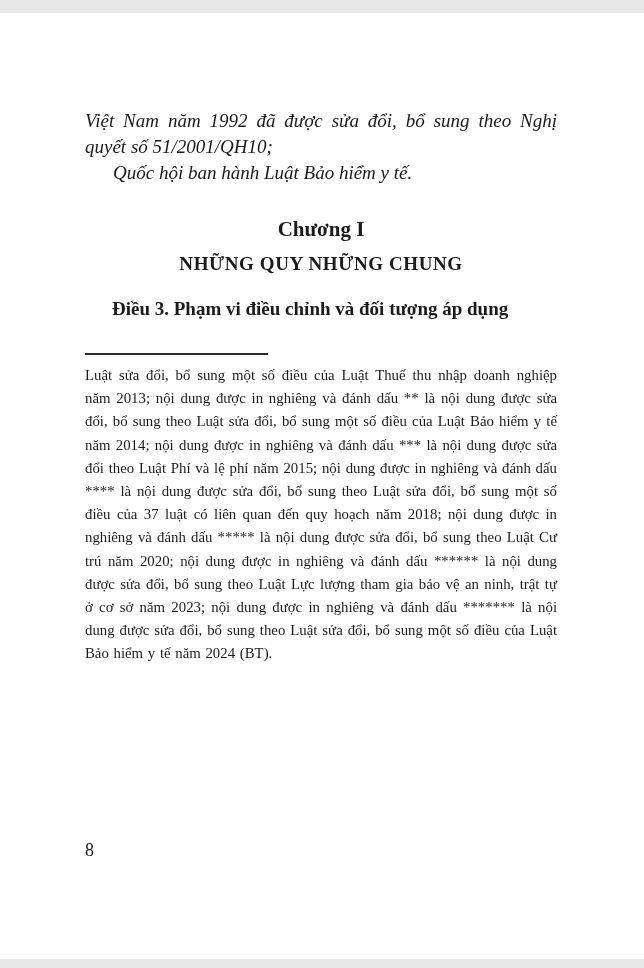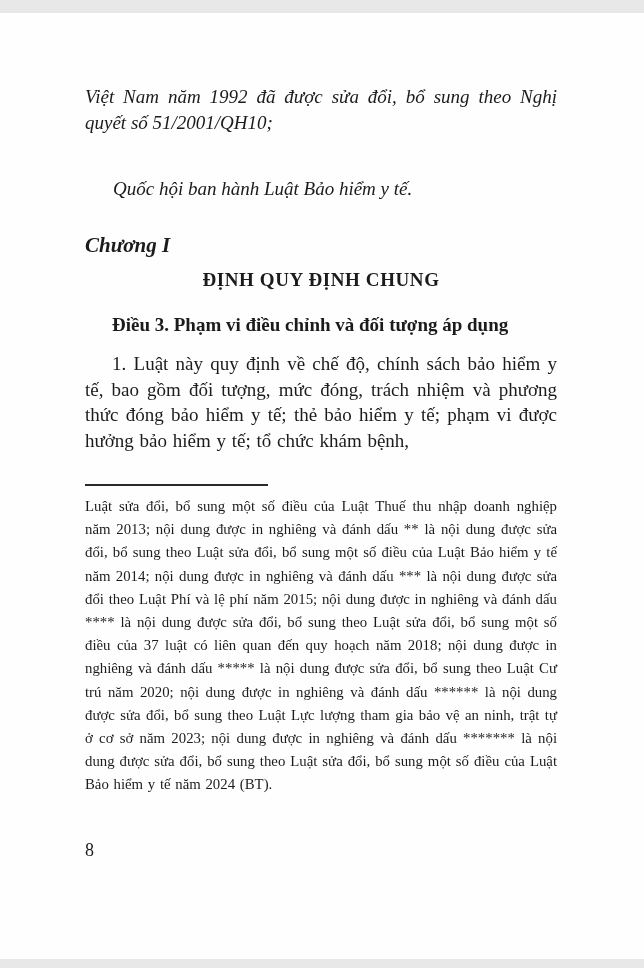--- a/index.html
+++ b/index.html
@@ -30,29 +30,27 @@
     top: 0;
     width: 472px;
   }
   p, h1, h2, h3 { margin: 0; }
 
   .intro {
     font-style: italic;
     font-size: 19px;
     line-height: 26px;
     text-align: justify;
-    margin-top: 40px;
   }
-  .intro.first { margin-top: 84px; }
+  .intro.first { margin-top: 108px; }
   .intro.indented { text-indent: 28px; }
 
   .chapter-label {
     margin-top: 30px;
-    text-align: left;
-    font-style: italic;
+    text-align: center;
     font-weight: bold;
     font-size: 21px;
     line-height: 26px;
   }
   .chapter-title {
     margin-top: 9px;
     text-align: center;
     font-weight: bold;
     font-size: 19px;
     letter-spacing: 0.6px;
@@ -98,24 +96,23 @@
 </head>
 <body>
 
 <div class="scan-edge top"></div>
 
 <main class="content">
   <p class="intro first">Việt Nam năm 1992 đã được sửa đổi, bổ sung theo Nghị quyết số 51/2001/QH10;</p>
   <p class="intro indented">Quốc hội ban hành Luật Bảo hiểm y tế.</p>
 
   <h2 class="chapter-label">Chương I</h2>
-  <h1 class="chapter-title">ĐỊNH QUY ĐỊNH CHUNG</h1>
+  <h1 class="chapter-title">NHỮNG QUY NHỮNG CHUNG</h1>
 
   <h3 class="article-heading">Điều 3. Phạm vi điều chỉnh và đối tượng áp dụng</h3>
-  <p class="body-text">1. Luật này quy định về chế độ, chính sách bảo hiểm y tế, bao gồm đối tượng, mức đóng, trách nhiệm và phương thức đóng bảo hiểm y tế; thẻ bảo hiểm y tế; phạm vi được hưởng bảo hiểm y tế; tổ chức khám bệnh,</p>
 
   <div class="footnote-rule"></div>
   <p class="footnote"><span>Luật sửa đổi, bổ sung một số điều của Luật Thuế thu nhập doanh nghiệp năm 2013; nội dung được in nghiêng và đánh dấu ** là nội dung được sửa đổi, bổ sung theo Luật sửa đổi, bổ sung một số điều của Luật Bảo hiểm y tế năm 2014; nội dung được </span><span class="italic">in nghiêng</span><span> và đánh dấu *** là nội dung được sửa đổi theo Luật Phí và lệ phí năm 2015; nội dung được </span><span class="italic">in nghiêng</span><span> và đánh dấu **** là nội dung được sửa đổi, bổ sung theo Luật sửa đổi, bổ sung một số điều của 37 luật có liên quan đến quy hoạch năm 2018; nội dung được </span><span class="italic">in nghiêng</span><span> và đánh dấu ***** là nội dung được sửa đổi, bổ sung theo Luật Cư trú năm 2020; nội dung được </span><span class="italic">in nghiêng</span><span> và đánh dấu ****** là nội dung được sửa đổi, bổ sung theo Luật Lực lượng tham gia bảo vệ an ninh, trật tự ở cơ sở năm 2023; nội dung được </span><span class="italic">in nghiêng</span><span> và đánh dấu ******* là nội dung được sửa đổi, bổ sung theo Luật sửa đổi, bổ sung một số điều của Luật Bảo hiểm y tế năm 2024 (</span><span class="italic">BT</span><span>).</span></p>
 </main>
 
 <div class="page-number">8</div>
 
 <div class="scan-edge bottom"></div>
 
 </body></html>

